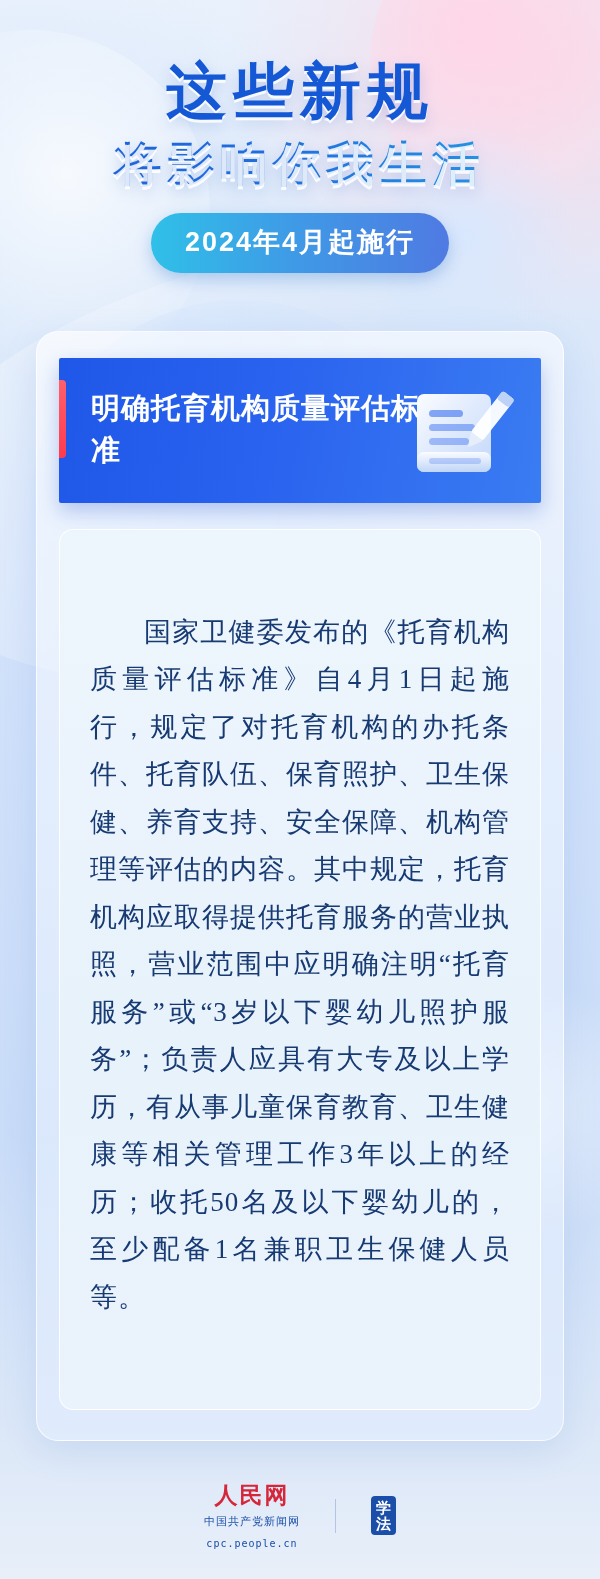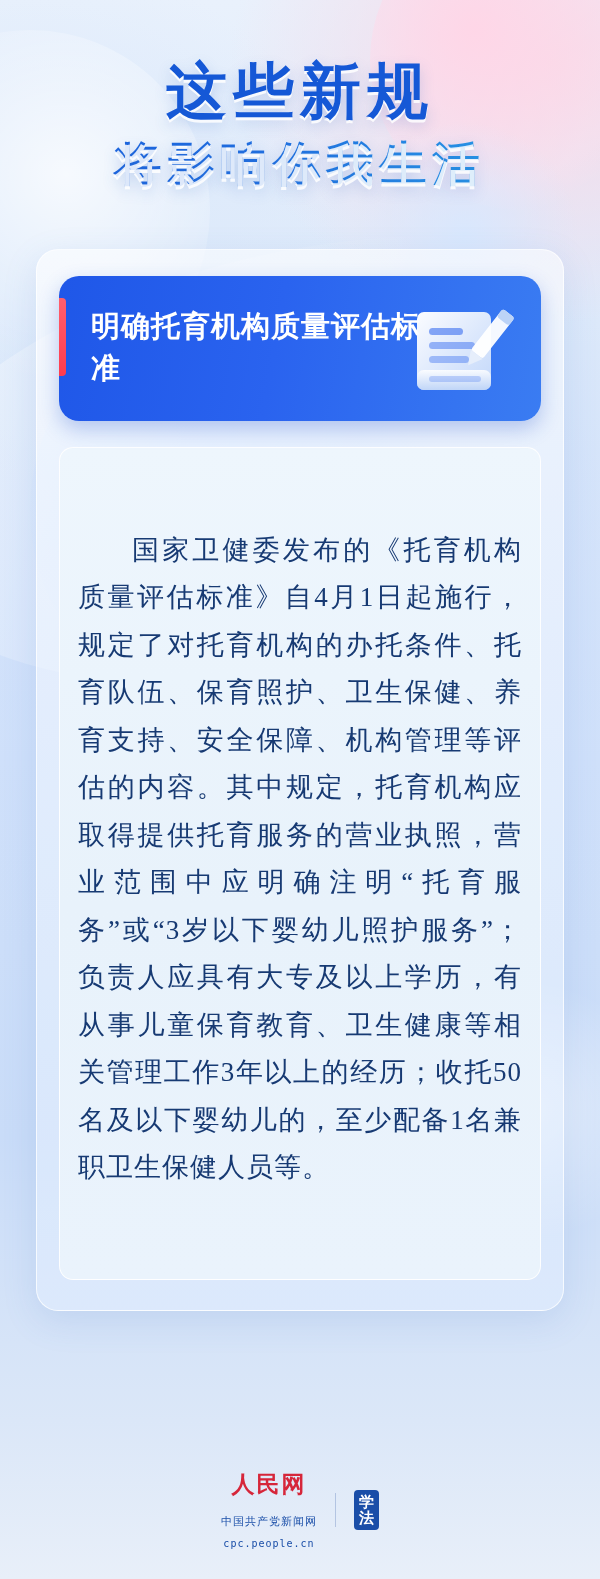--- a/index.html
+++ b/index.html
@@ -117,21 +117,21 @@
     position: relative;
     margin: 58px 36px 0;
     border-radius: 22px;
     background: linear-gradient(180deg, rgba(255,255,255,0.55), rgba(226,238,255,0.55));
     border: 1px solid rgba(255,255,255,0.75);
     padding: 26px 22px 30px;
     box-shadow: 0 10px 34px rgba(80,130,200,0.15);
   }
   .card-head {
     position: relative;
-    border-radius: 20px;
+    border-radius: 2px;
     background: linear-gradient(100deg, #1f57e8 0%, #2a63ef 45%, #3a7cf2 100%);
     padding: 30px 26px 32px 32px;
     min-height: 118px;
     box-sizing: border-box;
     overflow: hidden;
     box-shadow: 0 8px 20px rgba(32,80,200,0.28);
   }
   .accent-bar {
     position: absolute;
     left: 0;
@@ -155,21 +155,21 @@
     top: 22px;
     width: 110px;
     height: 106px;
   }
 
   .card-body {
     margin-top: 26px;
     border-radius: 14px;
     background: linear-gradient(180deg, #eef6fd 0%, #e8f2fb 55%, #eaf3fc 100%);
     border: 1px solid rgba(255,255,255,0.9);
-    padding: 52px 18px 60px;
+    padding: 52px 30px 60px;
     min-height: 700px;
     box-sizing: border-box;
   }
   .body-text {
     color: #173a73;
     font-size: 27px;
     line-height: 1.76;
     letter-spacing: 1px;
     text-align: justify;
     text-indent: 2em;
@@ -178,37 +178,37 @@
 
   
   .footer {
     position: absolute;
     left: 0;
     right: 0;
     bottom: 30px;
     display: flex;
     align-items: center;
     justify-content: center;
-    gap: 18px;
+    gap: 35px;
   }
   .logo-people {
     text-align: center;
     line-height: 1.15;
   }
   .logo-people .cn {
     color: #d6263a;
     font-size: 23px;
     font-weight: bold;
     letter-spacing: 2px;
   }
   .logo-people .sub {
     color: #1a4ea8;
     font-size: 11px;
     letter-spacing: 1px;
-    margin-top: 17px;
+    margin-top: 6px;
   }
   .logo-people .url {
     color: #1a4ea8;
     font-size: 10px;
     letter-spacing: 1px;
     margin-top: 10px;
     font-family: "DejaVu Sans Mono", monospace;
   }
   .divider-v {
     width: 1px;
@@ -247,20 +247,23 @@
   <div class="blob blob-a"></div>
   <div class="blob blob-b"></div>
   <div class="blob blob-c"></div>
   <div class="blob blob-d"></div>
   <div class="blob blob-e"></div>
   <div class="swoosh"></div>
 
   <div class="header">
     <div class="title-line title-1">这些新规</div>
     <div class="title-line title-2">将影响你我生活</div>
+    <div class="date-pill-wrap">
+      <div class="date-pill">2024年4月起施行</div>
+    </div>
   </div>
 
   <div class="card-outer">
 
     <div class="card-head">
       <div class="accent-bar"></div>
       <div class="card-head-title">明确托育机构质量评估标准</div>
 
       <div class="doc-icon">
         <svg viewBox="0 0 110 106" width="110" height="106" aria-hidden="true">

